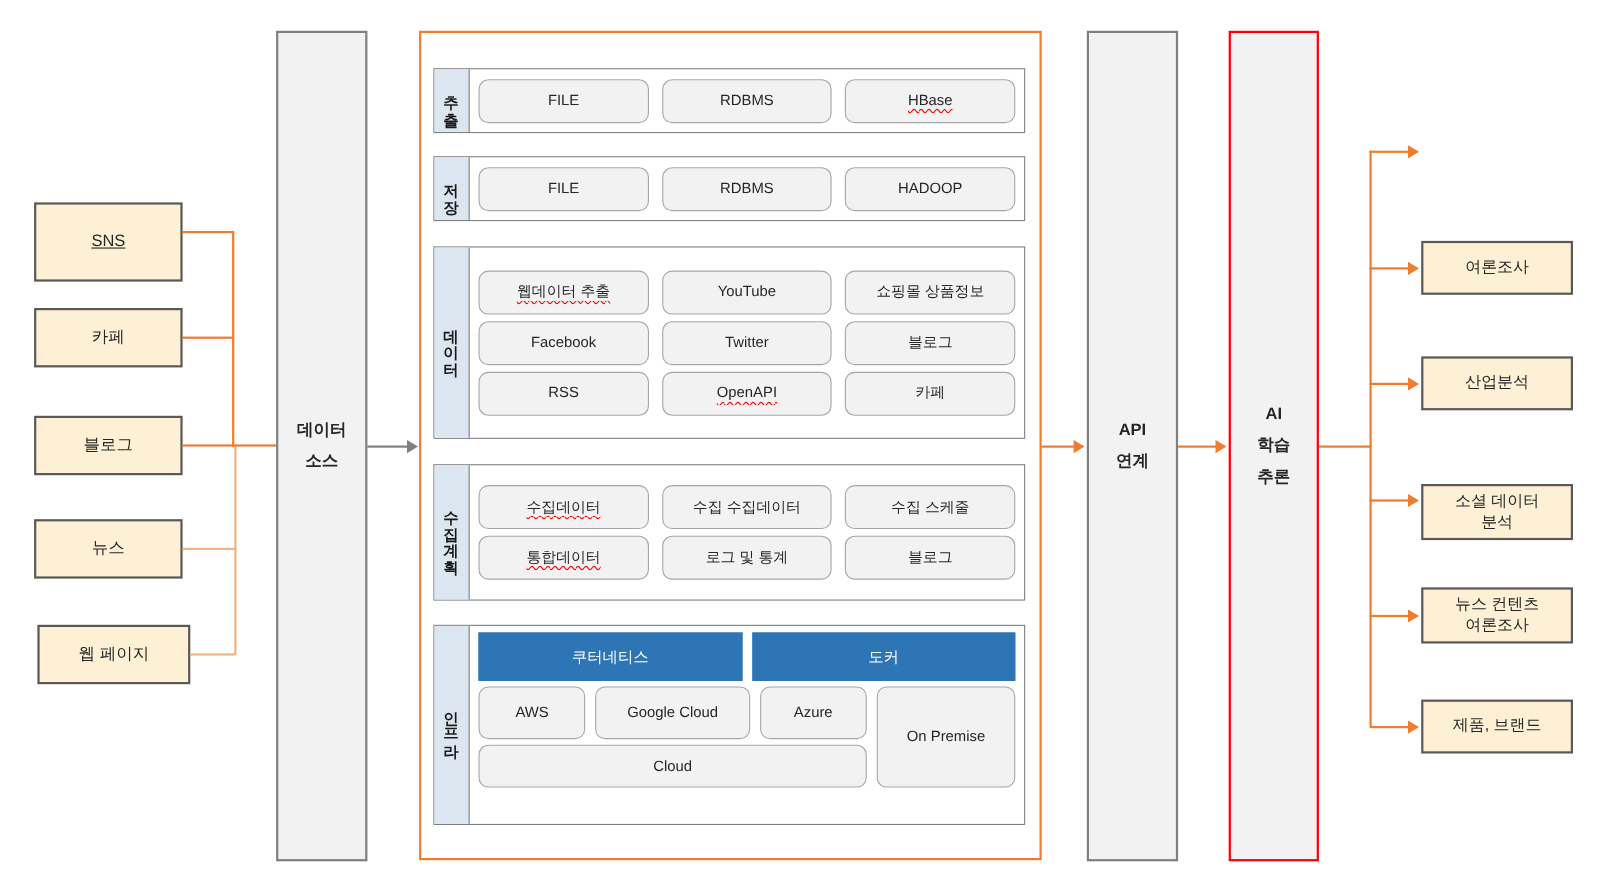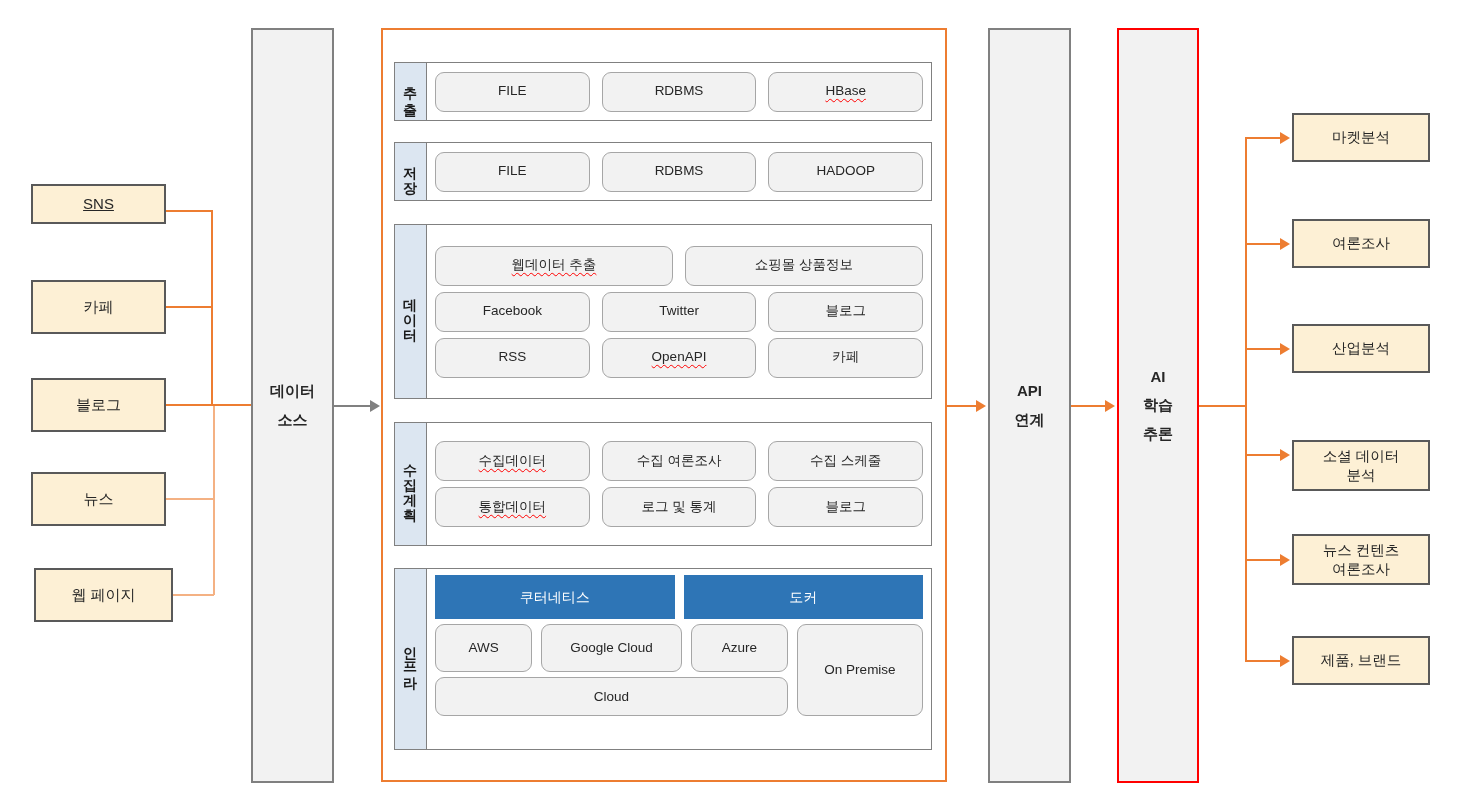--- a/index.html
+++ b/index.html
@@ -127,21 +127,21 @@
     border-bottom: 6px solid transparent;
     border-left: 10px solid #ED7D31;
   }
   .arrow-r.gray { border-left-color: #808080; }
 </style>
 </head>
 <body>
 
 <div id="canvas">
 
-  <div class="src-box abs" style="left:31px; top:184px; width:135px; height:40px;text-decoration:underline;">SNS</div>
+  <div class="src-box abs" style="left:31px; top:184px; width:135px; height:72px;text-decoration:underline;">SNS</div>
   <div class="src-box abs" style="left:31px; top:280px; width:135px; height:54px;">카페</div>
   <div class="src-box abs" style="left:31px; top:378px; width:135px; height:54px;">블로그</div>
   <div class="src-box abs" style="left:31px; top:472px; width:135px; height:54px;text-align:right;">뉴스</div>
   <div class="src-box abs" style="left:34px; top:568px; width:139px; height:54px;">웹 페이지</div>
 
   <div class="ln abs" style="left:166px; top:210px; width:46px; height:1.5px;"></div>
 
   <div class="ln abs" style="left:166px; top:306px; width:46px; height:1.5px;"></div>
 
   <div class="ln abs" style="left:166px; top:404px; width:46px; height:1.5px;"></div>
@@ -186,41 +186,42 @@
         <div class="chip">HADOOP</div>
       </div>
     </div>
   </div>
 
   <div class="section" style="left:394px; top:224px; width:538px; height:175px;">
     <div class="sec-label">데이터</div>
     <div class="sec-body">
       <div class="row">
         <div class="chip squiggle">웹데이터 추출</div>
+        <div class="chip">YouTube</div>
         <div class="chip">쇼핑몰 상품정보</div>
       </div>
       <div class="row">
         <div class="chip">Facebook</div>
         <div class="chip">Twitter</div>
         <div class="chip">블로그</div>
       </div>
       <div class="row">
         <div class="chip">RSS</div>
         <div class="chip squiggle">OpenAPI</div>
         <div class="chip">카페</div>
       </div>
     </div>
   </div>
 
   <div class="section" style="left:394px; top:422px; width:538px; height:124px;">
     <div class="sec-label">수집계획</div>
     <div class="sec-body">
       <div class="row">
         <div class="chip squiggle">수집데이터</div>
-        <div class="chip">수집 여론조사</div>
+        <div class="chip">수집 수집데이터</div>
         <div class="chip">수집 스케줄</div>
       </div>
       <div class="row">
         <div class="chip squiggle">통합데이터</div>
         <div class="chip">로그 및 통계</div>
         <div class="chip">블로그</div>
       </div>
     </div>
   </div>
 
@@ -281,21 +282,20 @@
 
   <div class="ln abs" style="left:1245px; top:454px; width:37px; height:1.5px;"></div>
   <div class="arrow-r abs" style="left:1280px; top:449px;"></div>
 
   <div class="ln abs" style="left:1245px; top:559px; width:37px; height:1.5px;"></div>
   <div class="arrow-r abs" style="left:1280px; top:554px;"></div>
 
   <div class="ln abs" style="left:1245px; top:660px; width:37px; height:1.5px;"></div>
   <div class="arrow-r abs" style="left:1280px; top:655px;"></div>
 
-  <div class="out-box abs" style="left:1292px; top:113px; width:138px; height:49px;">마켓분석</div>
   <div class="out-box abs" style="left:1292px; top:219px; width:138px; height:49px;">여론조사</div>
   <div class="out-box abs" style="left:1292px; top:324px; width:138px; height:49px;">산업분석</div>
   <div class="out-box abs" style="left:1292px; top:429px; width:138px; height:51px; white-space:pre-line;margin-top:11px;">소셜 데이터
 분석</div>
   <div class="out-box abs" style="left:1292px; top:534px; width:138px; height:51px; white-space:pre-line;">뉴스 컨텐츠
 여론조사</div>
   <div class="out-box abs" style="left:1292px; top:636px; width:138px; height:49px;">제품, 브랜드</div>
 
 </div>
 

